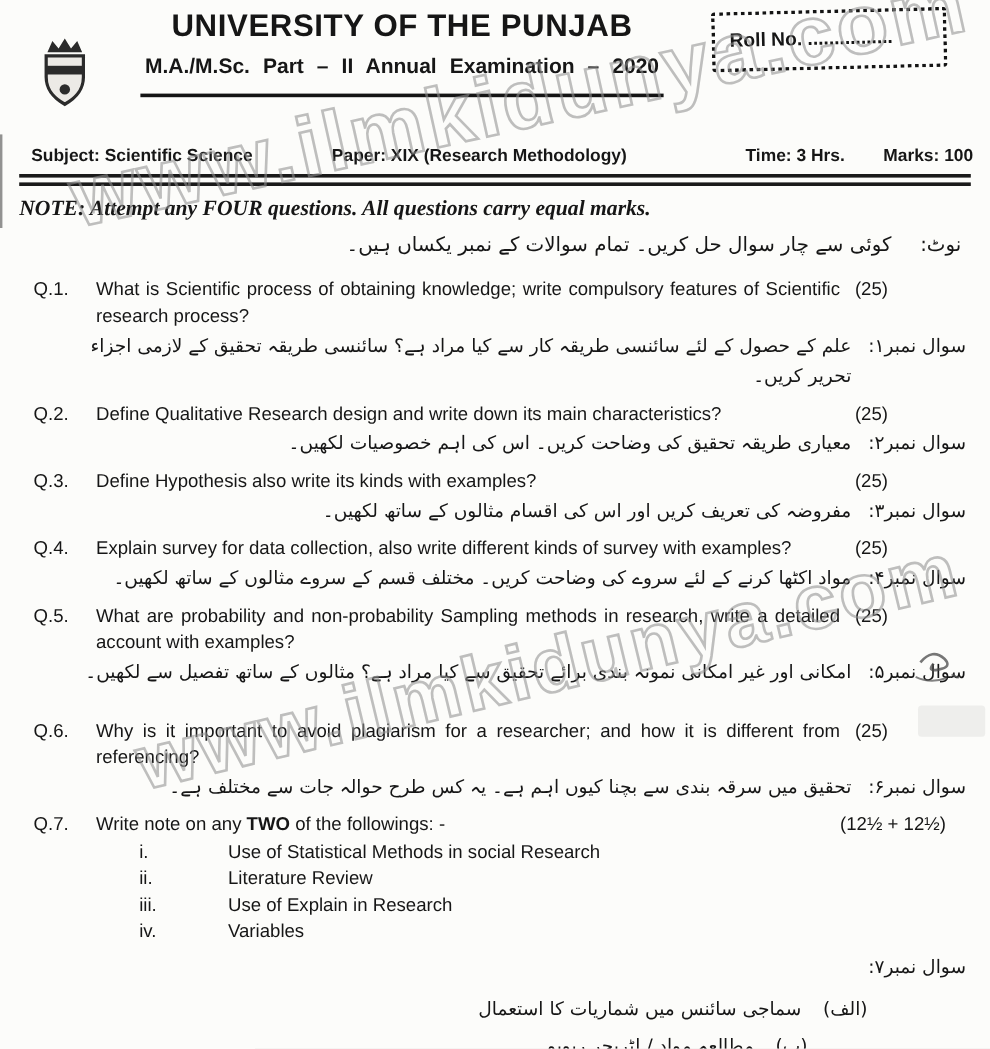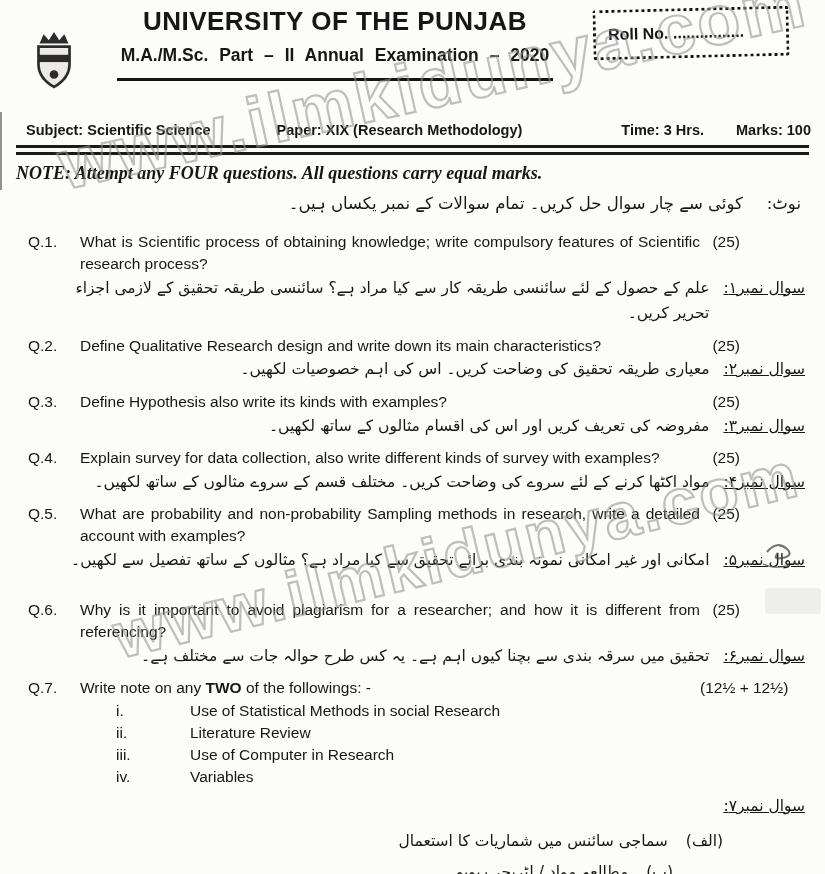--- a/index.html
+++ b/index.html
@@ -38,21 +38,21 @@
     display:flex;align-items:center;padding-left:12px;box-sizing:border-box;
     font-size:16px;font-weight:bold;background:rgba(255,255,255,.4);}
   .subject-row{display:flex;align-items:baseline;padding:0 14px 0 26px;font-size:14.5px;font-weight:bold;}
   .subject-row .paper{margin-left:66px;}
   .time-marks{margin-left:auto;display:flex;gap:32px;}
   .rule-double{margin:7px 16px 0 16px;height:4px;border-top:3px solid #1a1a1a;border-bottom:3px solid #1a1a1a;}
   .note-en{margin:8px 0 4px 0;padding-left:16px;font-size:18px;font-weight:bold;font-style:italic;font-family:Liberation Serif, serif;}
   
   .urdu{font-family:"DejaVu Sans","DejaVu Sans Mono",sans-serif;font-size:15.5px;line-height:1.65;}
   .u-row{direction:rtl;display:flex;gap:14px;padding:0 20px 0 38px;margin:1px 0 8px 0;}
-  .u-row .u-label{white-space:nowrap;text-decoration:underline;}
+  .u-row .u-label{white-space:nowrap;}
   .u-note{direction:rtl;display:flex;gap:24px;padding:2px 24px 0 38px;margin-bottom:14px;font-size:16.5px;}
   
   .q-row{display:flex;padding:0 85px 0 28px;margin-bottom:1px;font-size:15.5px;line-height:1.4;}
   .q-num{width:52px;flex:none;}
   .q-text{width:620px;flex:none;text-align:justify;}
   .q-marks{margin-left:auto;white-space:nowrap;}
   .q6-extra{margin-top:26px;}
   .sub-item{display:flex;padding-left:116px;font-size:15.5px;line-height:1.42;}
   .sub-item .roman{width:74px;flex:none;}
   .q7-items{margin-bottom:6px;}
@@ -183,21 +183,21 @@
     <div class="sub-item">
       <span class="roman">i.</span>
       <span>Use of Statistical Methods in social Research</span>
     </div>
     <div class="sub-item">
       <span class="roman">ii.</span>
       <span>Literature Review</span>
     </div>
     <div class="sub-item">
       <span class="roman">iii.</span>
-      <span>Use of Computer in Research</span>
+      <span>Use of Explain in Research</span>
     </div>
     <div class="sub-item">
       <span class="roman">iv.</span>
       <span>Variables</span>
     </div>
   </div>
   <div class="u-row urdu">
     <span class="u-label">سوال نمبر۷:</span>
   </div>
 

